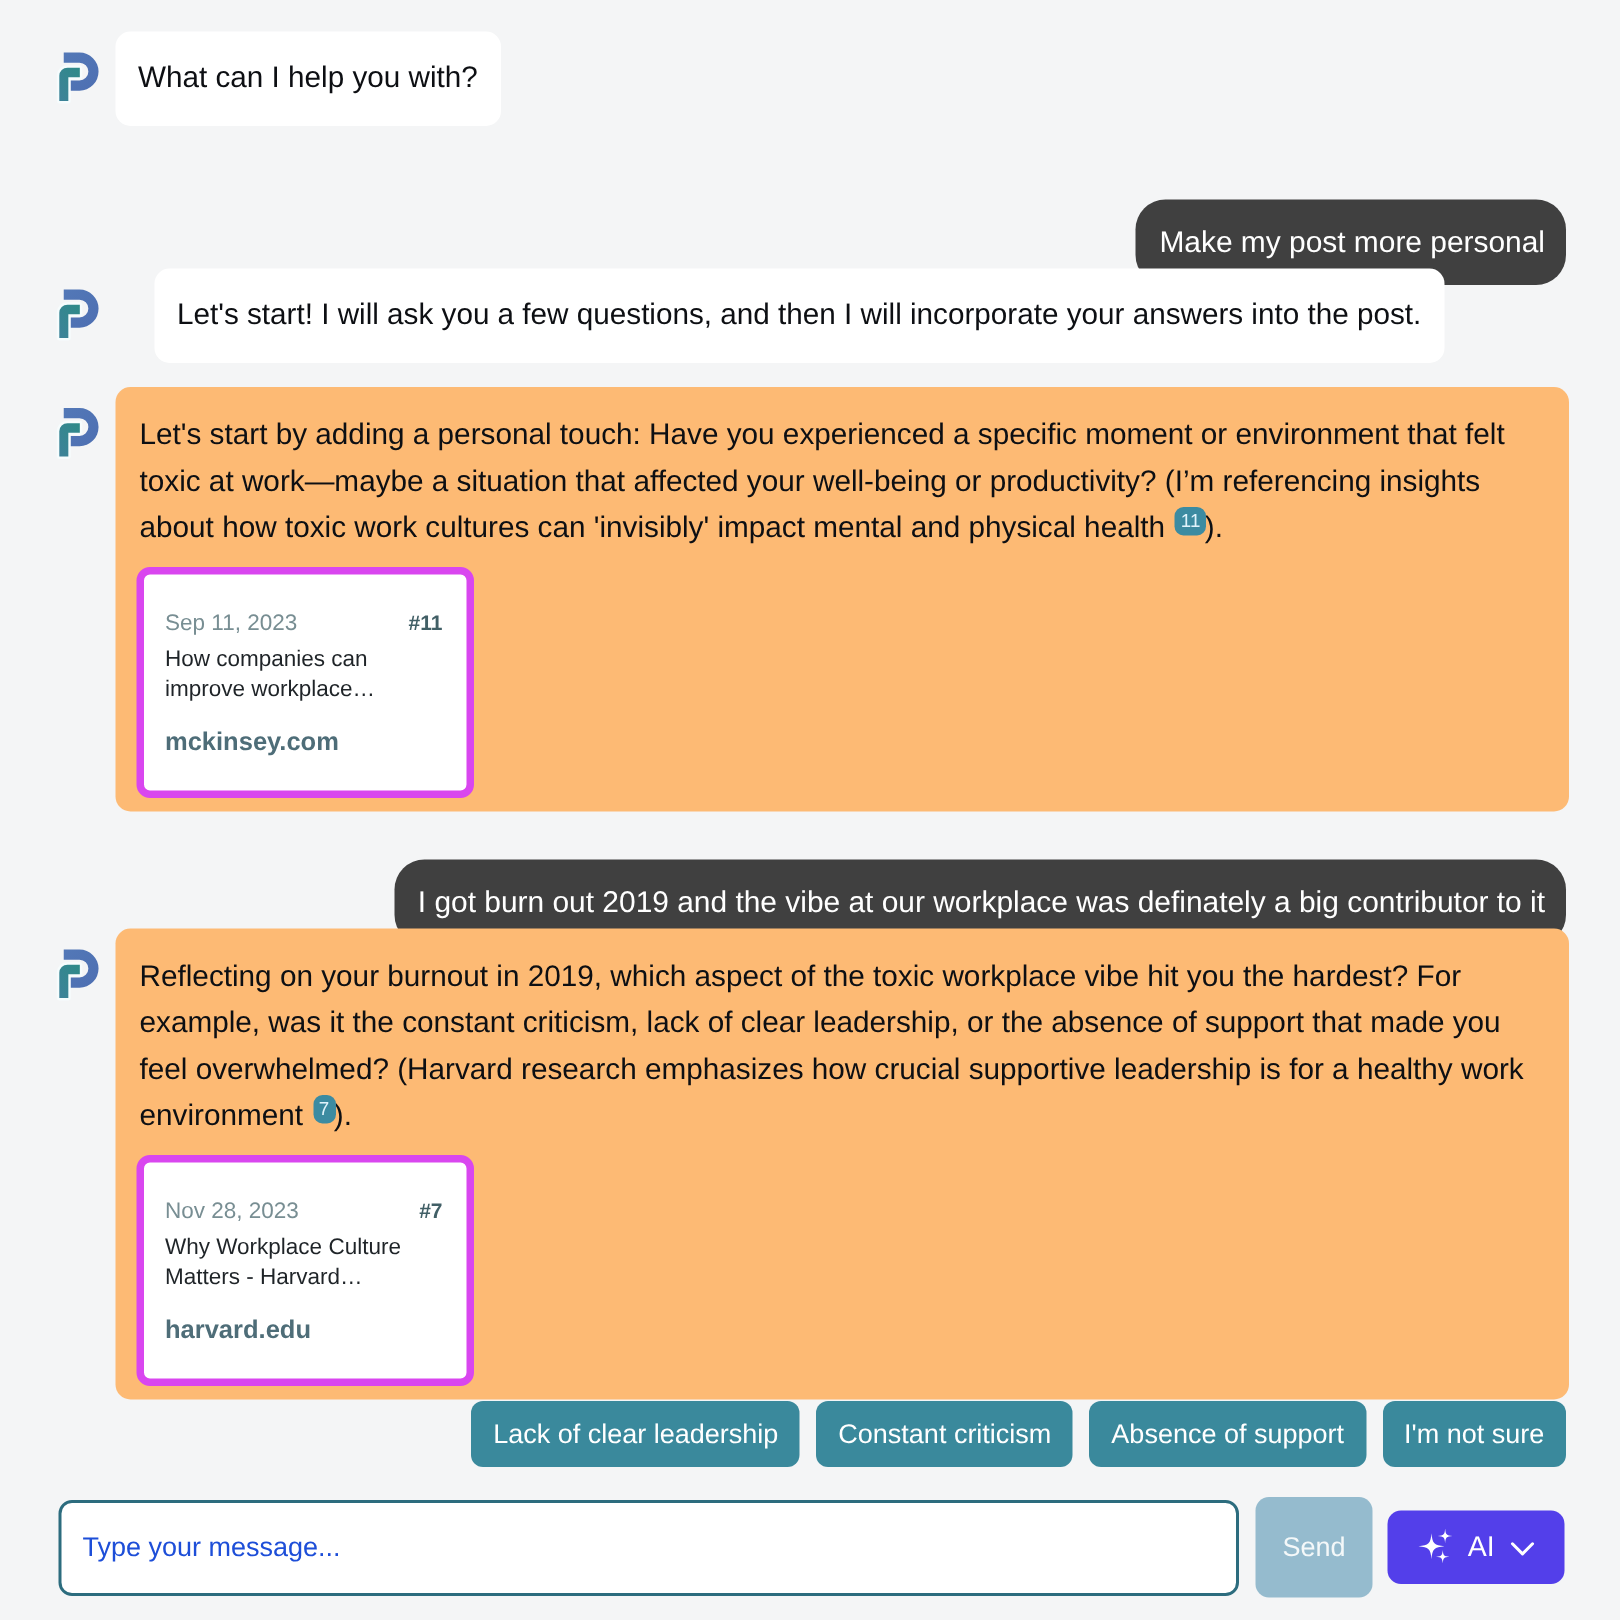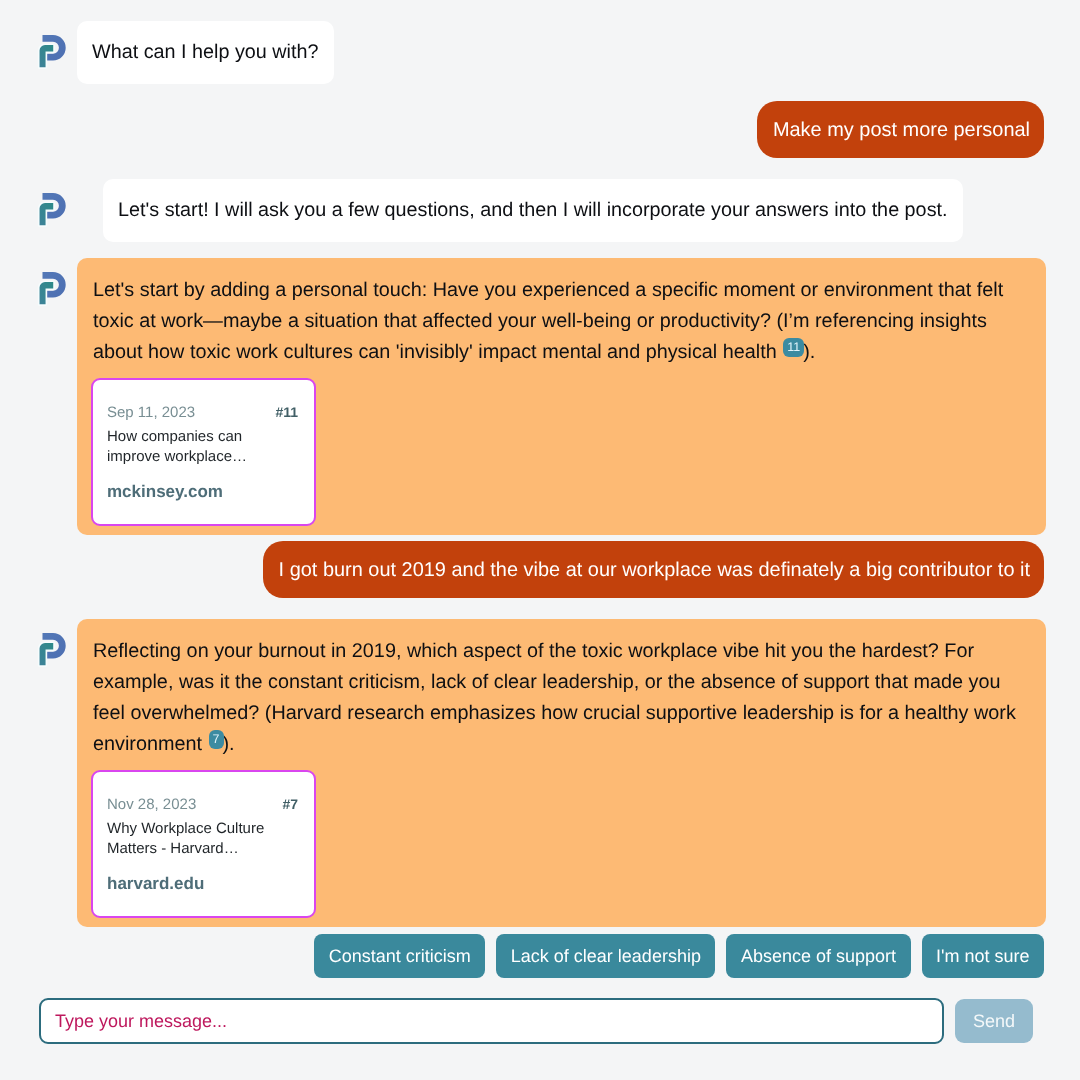--- a/index.html
+++ b/index.html
@@ -25,26 +25,27 @@
 
   .bubble-assistant {
     background: #ffffff;
     border-radius: 10px;
     padding: 16px 15px;
     font-size: 19.8px;
     line-height: 31px;
     color: #0d0f13;
   }
   .bubble-user {
-    background: #c2410c;
+    background: #404040;
     color: #ffffff;
     border-radius: 20px;
     padding: 14px 14px 12px 16px;
     font-size: 19.95px;
     line-height: 31px;
+    margin-top: 32px;
   }
   .card-assistant {
     background: #fdba74;
     border-radius: 10px;
     padding: 17px 16px 9px 16px;
     font-size: 19.82px;
     line-height: 31px;
     color: #0d0f13;
   }
 
@@ -64,21 +65,21 @@
     left: 1px;
     font-weight: 500;
     letter-spacing: 0px;
   }
 
   
   .source-card {
     width: 225px;
     margin-left: -2px;
     padding-right: 16px;
-    border: 2px solid #d946ef;
+    border: 5px solid #d946ef;
     border-radius: 9px;
     background: #fff;
     padding: 23px 16px 21px 14px;
     margin-top: 10px;
   }
   .source-head {
     display: flex; justify-content: space-between; align-items: baseline;
   }
   .source-date { font-size: 15px; line-height: 19px; color: #788e93; }
   .source-num  { font-size: 14px; line-height: 19px; color: #415f66; font-weight: bold; }
@@ -107,32 +108,32 @@
 
   
   .composer {
     position: absolute;
     left: 39px; right: 37px;
     top: 998px;
     display: flex; align-items: center;
   }
   .msg-input {
     flex: 1 1 auto;
-    height: 46px;
+    height: 64px;
     border: 2px solid #2c6c7e;
     border-radius: 9px;
     background: #fff;
     font-size: 18px;
-    color: #be185d;
+    color: #1d4ed8;
     padding: 0 14px;
     display: flex; align-items: center;
     margin-right: 11px;
   }
   .send-btn {
-    width: 78px; height: 44px;
+    width: 78px; height: 67px;
     background: #95bbce; color: #f4f8f9;
     border-radius: 9px;
     font-size: 18px;
     display: flex; align-items: center; justify-content: center;
     margin-right: 10px;
   }
   .ai-btn {
     width: 118px; height: 49px;
     background: #533fea; color: #fff;
     border-radius: 9px;
@@ -246,23 +247,34 @@
           <span class="source-date">Nov 28, 2023</span>
           <span class="source-num">#7</span>
         </div>
         <div class="source-title">Why Workplace Culture Matters - Harvard…</div>
         <div class="source-domain">harvard.edu</div>
       </div>
     </div>
   </div>
 
   <div class="chips">
+    <div class="chip">Lack of clear leadership</div>
     <div class="chip">Constant criticism</div>
-    <div class="chip">Lack of clear leadership</div>
     <div class="chip">Absence of support</div>
     <div class="chip">I'm not sure</div>
   </div>
 
   <div class="composer">
     <div class="msg-input">Type your message...</div>
     <div class="send-btn">Send</div>
+    <div class="ai-btn">
+      <svg class="sparkle-ic" width="24" height="24" viewBox="0.9 0 21.2 22.4" fill="#fff">
+        <path d="M9 3 C9.55 9.4 10.7 10.55 17.1 11.1 C10.7 11.65 9.55 12.8 9 19.2 C8.45 12.8 7.3 11.65 0.9 11.1 C7.3 10.55 8.45 9.4 9 3 Z"></path>
+        <path d="M17.5 0 C17.8 3.8 18.3 4.3 22.1 4.6 C18.3 4.9 17.8 5.4 17.5 9.2 C17.2 5.4 16.7 4.9 12.9 4.6 C16.7 4.3 17.2 3.8 17.5 0 Z"></path>
+        <path d="M16 13.4 C16.28 16.85 16.75 17.32 20.2 17.6 C16.75 17.88 16.28 18.35 16 21.8 C15.72 18.35 15.25 17.88 11.8 17.6 C15.25 17.32 15.72 16.85 16 13.4 Z"></path>
+      </svg>
+      <span>AI</span>
+      <svg class="chev-ic" width="16" height="16" viewBox="0 0 16 16" fill="none" stroke="#fff" stroke-width="2.0" stroke-linecap="round" stroke-linejoin="round">
+        <path d="M1.3 5.2 L8 11.9 L14.7 5.2"></path>
+      </svg>
+    </div>
   </div>
 </div>
 
 </body></html>

